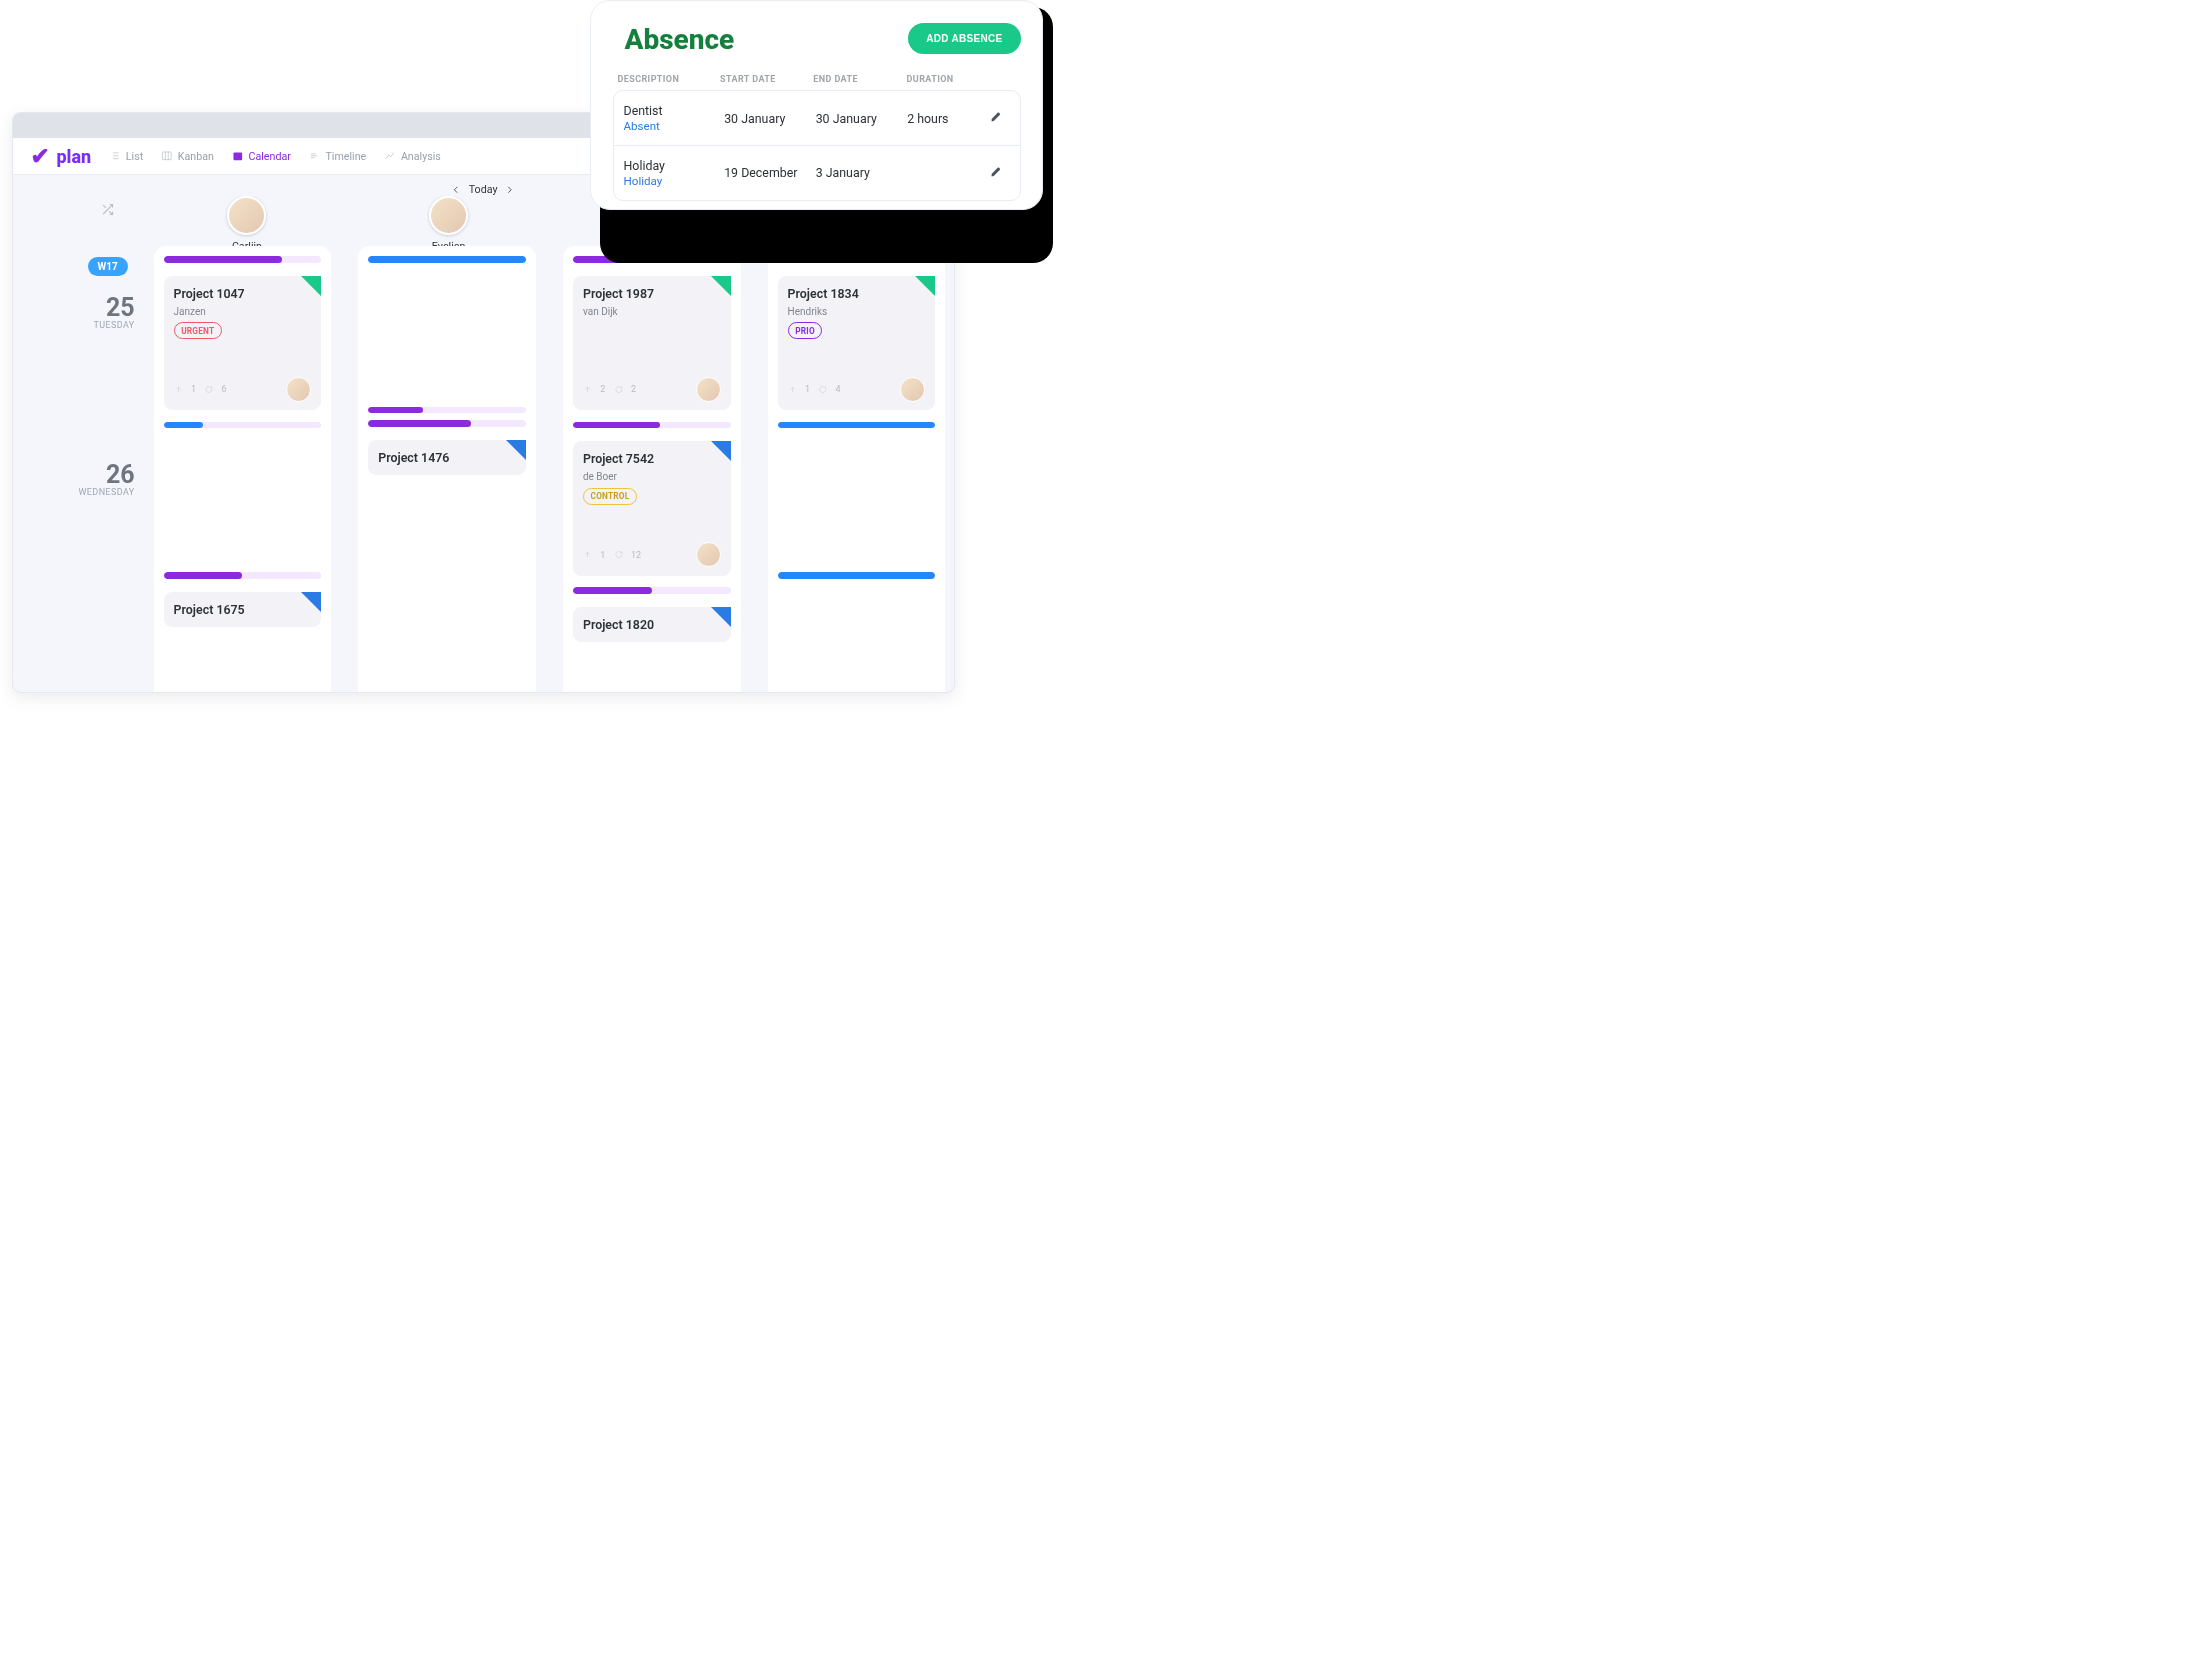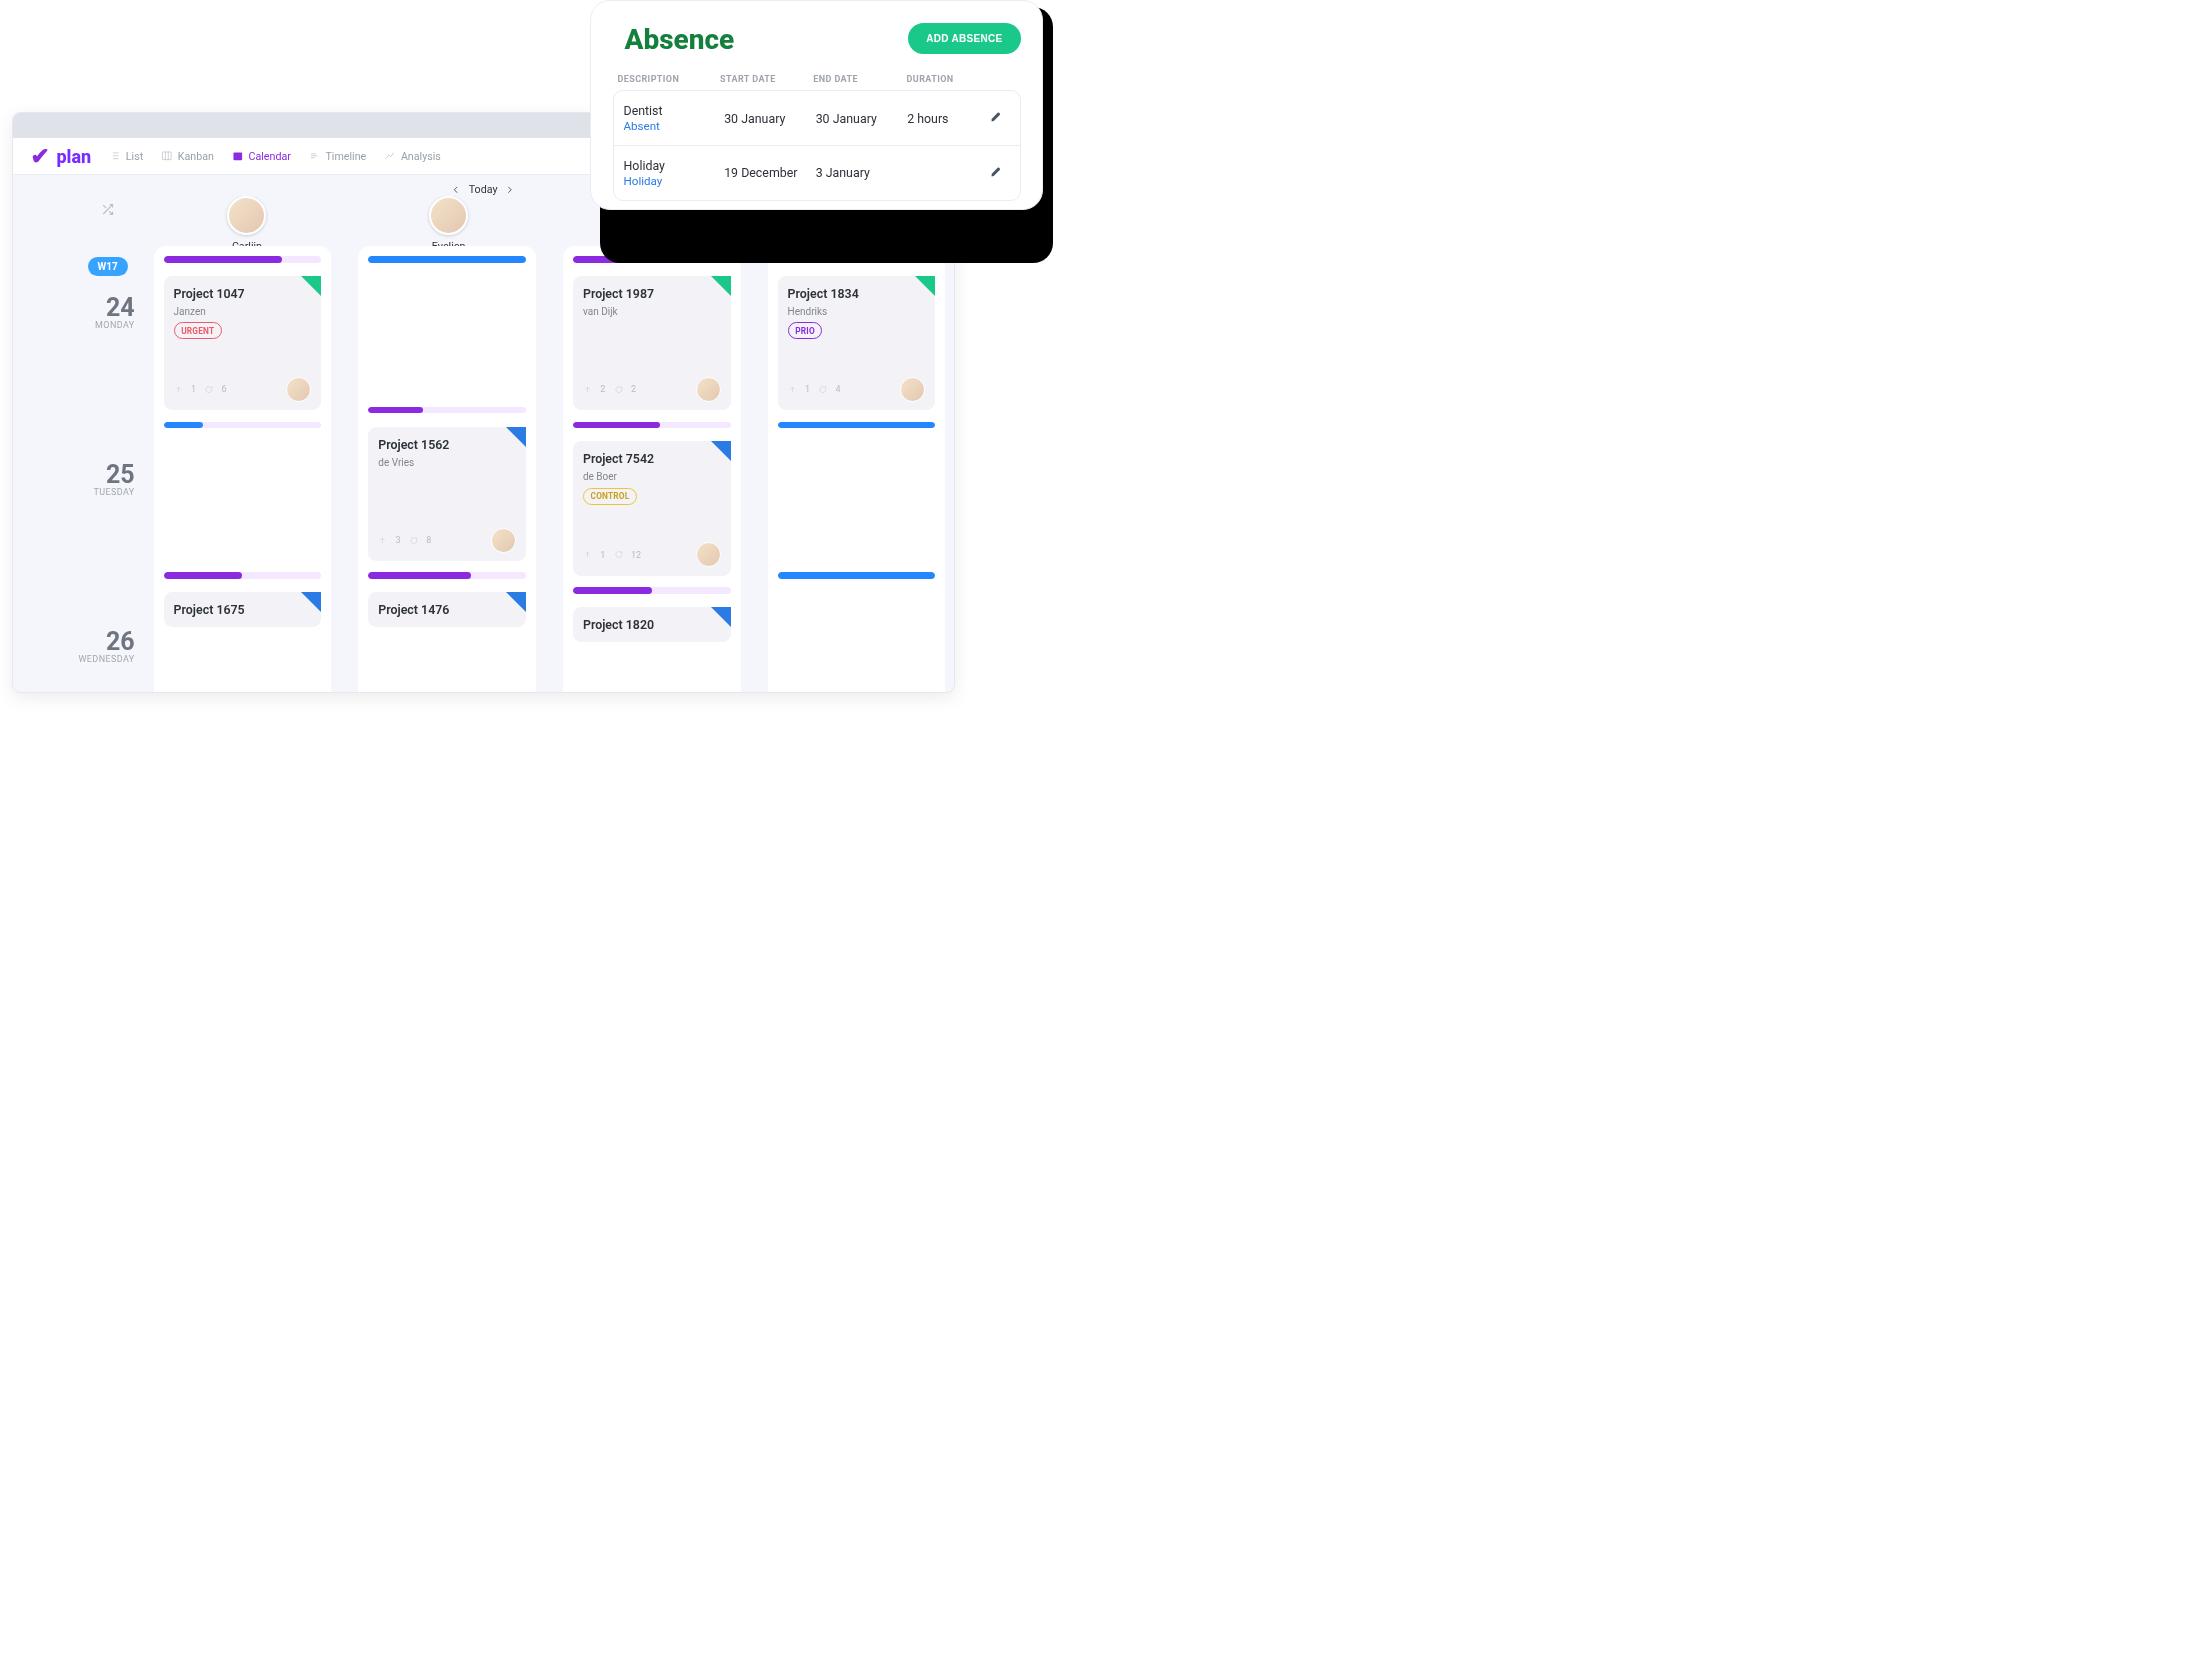--- a/index.html
+++ b/index.html
@@ -159,24 +159,20 @@
 
     <div class="leftcol">
       <div class="shuffle">
         <svg viewBox="0 0 24 24">
             <path d="M16 3h5v5M4 20 21 3M21 16v5h-5M15 15l6 6M4 4l5 5"></path>
           </svg>
       </div>
       <div class="week">W17</div>
       <div class="days">
         <div class="day">
-          <div class="daynum">24</div>
-          <div class="dayname">MONDAY</div>
-        </div>
-        <div class="day">
           <div class="daynum">25</div>
           <div class="dayname">TUESDAY</div>
         </div>
         <div class="day">
           <div class="daynum">26</div>
           <div class="dayname">WEDNESDAY</div>
         </div>
       </div>
     </div>
 
@@ -233,36 +229,20 @@
             <h3>Project 1675</h3>
           </div>
         </div>
         <div class="col">
           <div class="progress blue-track">
             <div class="fill blue" style="width: 100%;"></div>
           </div>
           <div style="height: 131px;"></div>
           <div class="progress">
             <div class="fill purple" style="width: 35%;"></div>
-          </div>
-          <div class="card">
-            <div class="corner blue"></div>
-            <h3>Project 1562</h3>
-            <div class="sub">de Vries</div>
-            <div class="foot">
-              <svg viewBox="0 0 24 24">
-                <path d="M12 19V6M6 12l6-6 6 6"></path>
-              </svg>
-              <span>3</span> 
-              <svg viewBox="0 0 24 24">
-                <path d="M21 12a8 8 0 1 1-3-6l3-1-1 3a8 8 0 0 1 1 4z"></path>
-              </svg>
-              <span>8</span>
-              <div class="miniav"></div>
-            </div>
           </div>
           <div class="progress">
             <div class="fill purple" style="width: 65%;"></div>
           </div>
           <div class="card small">
             <div class="corner blue"></div>
             <h3>Project 1476</h3>
           </div>
         </div>
         <div class="col">

